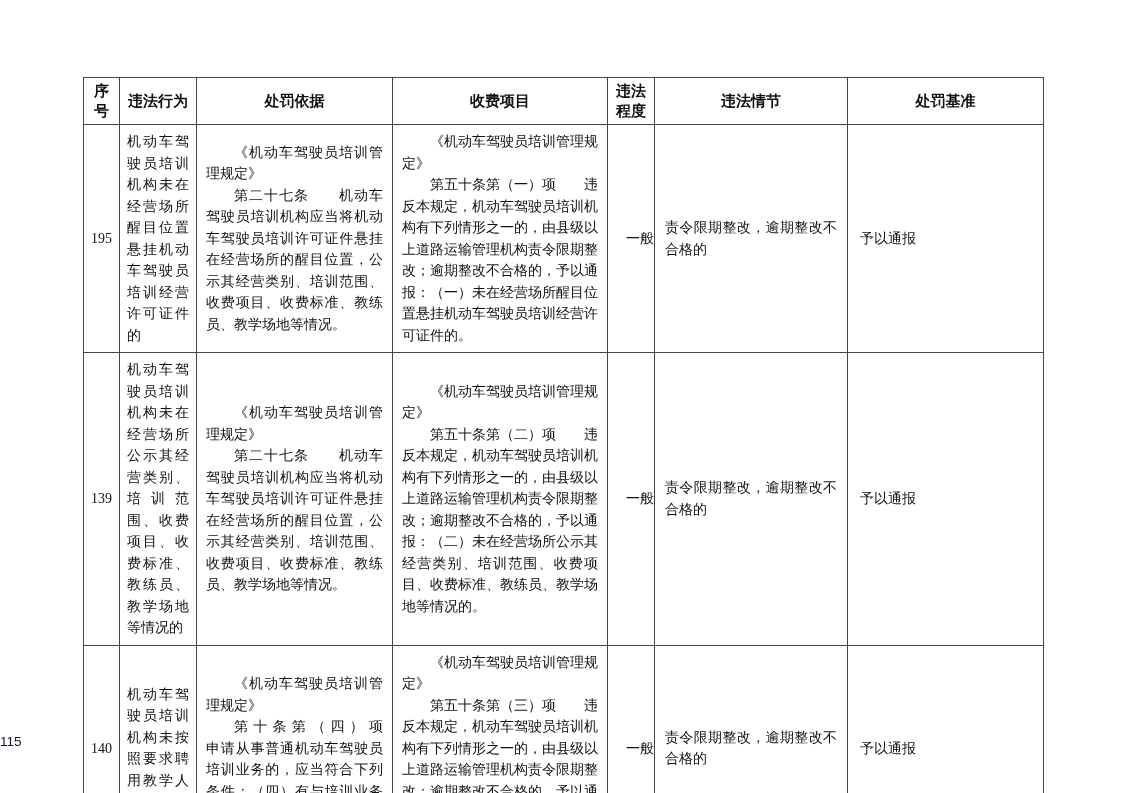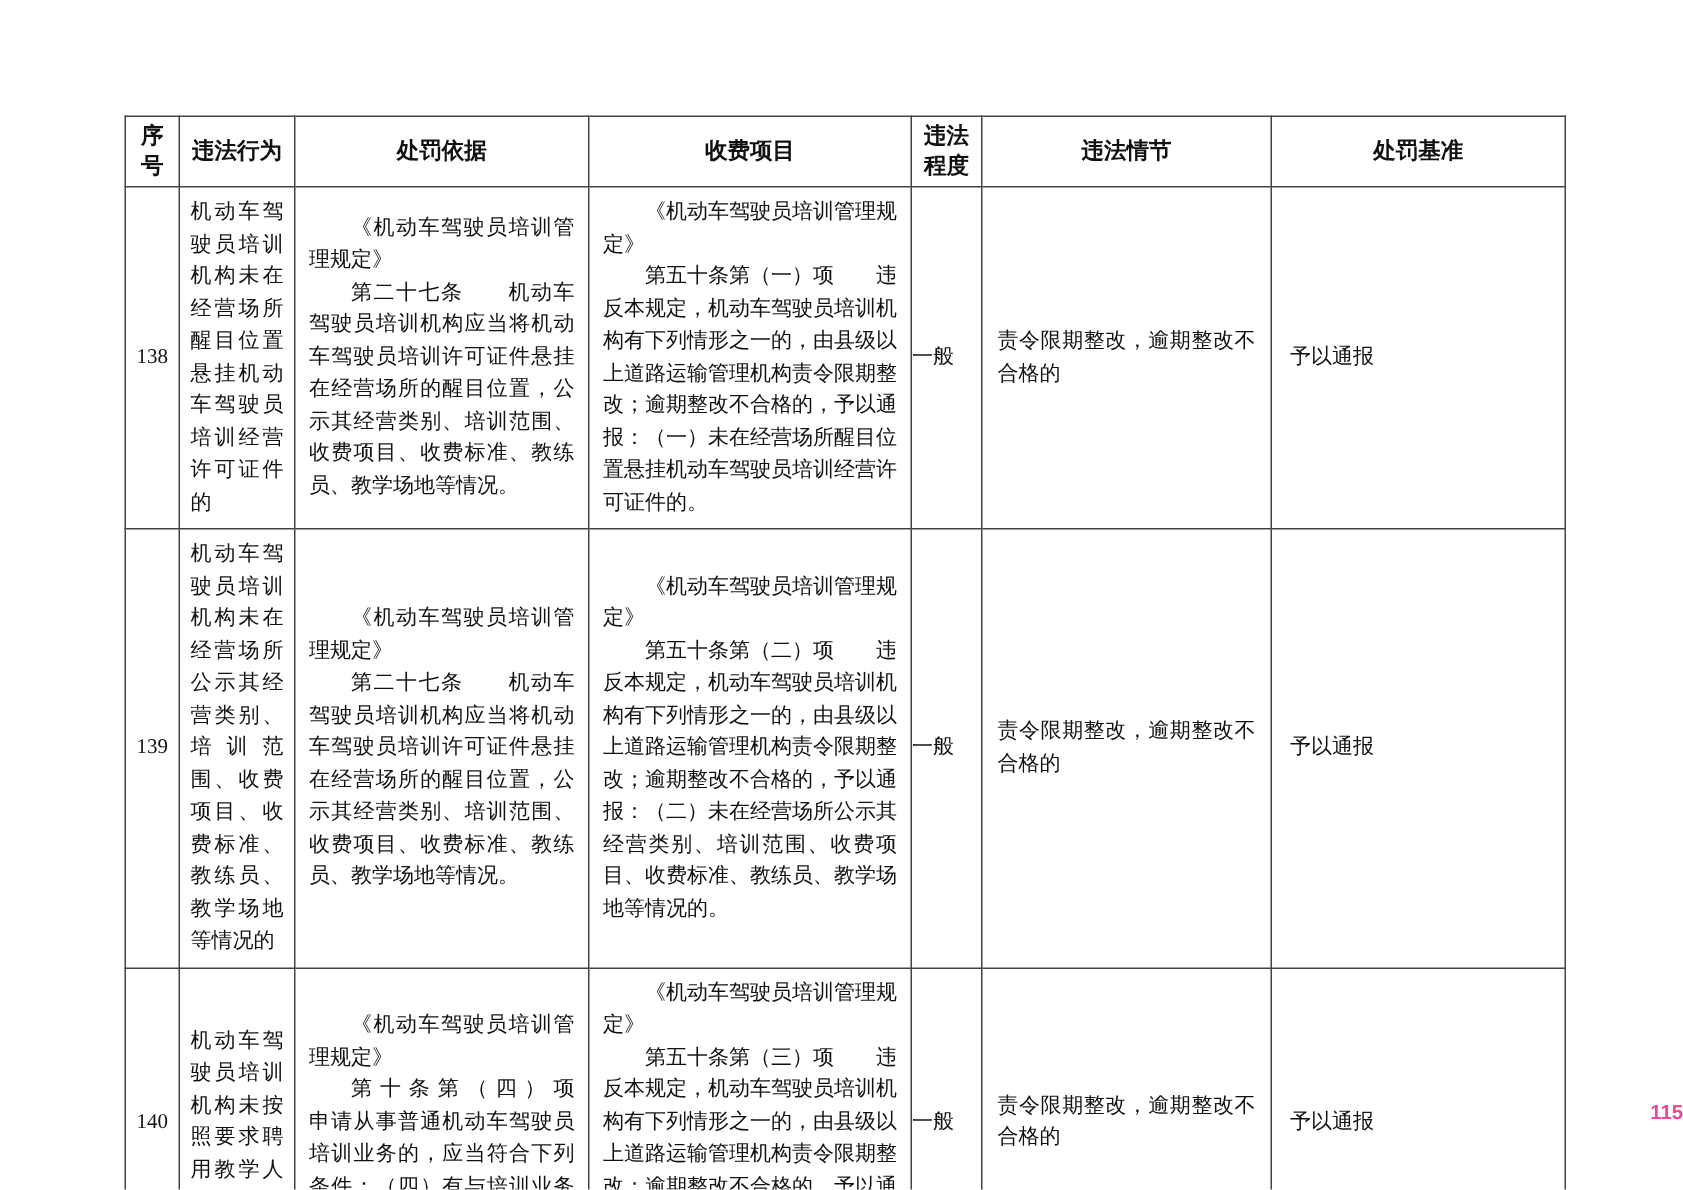--- a/index.html
+++ b/index.html
@@ -31,29 +31,28 @@
   td.cell-seq { text-align:center; }
   td.cell-behavior {
     padding:6px 7px; text-align:justify;
     text-justify:inter-character;
     margin-top:16px;
   }
   td.cell-paras { padding:6px 9px; }
   td.cell-paras p {
     text-indent:2em; text-align:justify; text-justify:inter-ideograph;
   }
-  td.cell-degree { text-align:left;font-family:Liberation Serif, serif; }
+  td.cell-degree { text-align:right;font-family:Liberation Serif, serif; }
   td.cell-circ { padding:2px 10px; text-align:justify; }
   td.cell-standard { padding:6px 12px; }
   .page-number {
     position:absolute; left:0; right:0; top:734px;
-    text-align:right; font-size:13.5px;
+    text-align:left; font-size:13.5px;
     font-family:"Liberation Sans","DejaVu Sans",sans-serif;
-    color:#ec4899;
-    font-weight:bold;
+    color:#0f172a;
   }
 </style>
 </head>
 <body>
 
 <table class="doc-table">
   <colgroup>
     <col class="c-seq">
       <col class="c-beh">
       <col class="c-basis">
@@ -68,21 +67,21 @@
       <th>违法行为</th>
       <th>处罚依据</th>
       <th>收费项目</th>
       <th>违法程度</th>
       <th>违法情节</th>
       <th>处罚基准</th>
     </tr>
   </thead>
   <tbody>
     <tr class="row-h195">
-      <td class="cell-seq">138</td>
+      <td class="cell-seq">195</td>
       <td class="cell-behavior">机动车驾驶员培训机构未在经营场所醒目位置悬挂机动车驾驶员培训经营许可证件的</td>
       <td class="cell-paras">
         <p>《机动车驾驶员培训管理规定》</p>
         <p>第二十七条　　机动车驾驶员培训机构应当将机动车驾驶员培训许可证件悬挂在经营场所的醒目位置，公示其经营类别、培训范围、收费项目、收费标准、教练员、教学场地等情况。</p>
       </td>
       <td class="cell-paras">
         <p>《机动车驾驶员培训管理规定》</p>
         <p>第五十条第（一）项　　违反本规定，机动车驾驶员培训机构有下列情形之一的，由县级以上道路运输管理机构责令限期整改；逾期整改不合格的，予以通报：（一）未在经营场所醒目位置悬挂机动车驾驶员培训经营许可证件的。</p>
       </td>
       <td class="cell-degree">一般</td>

